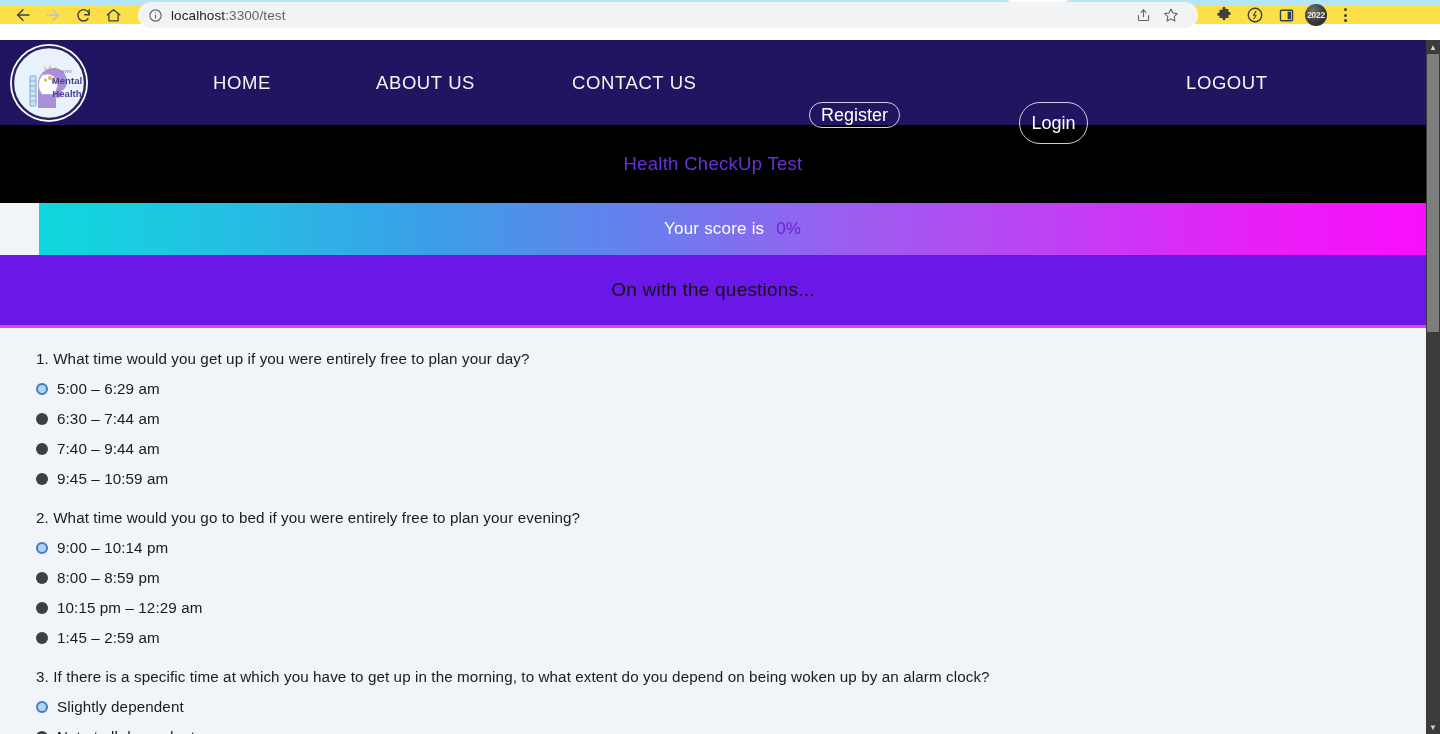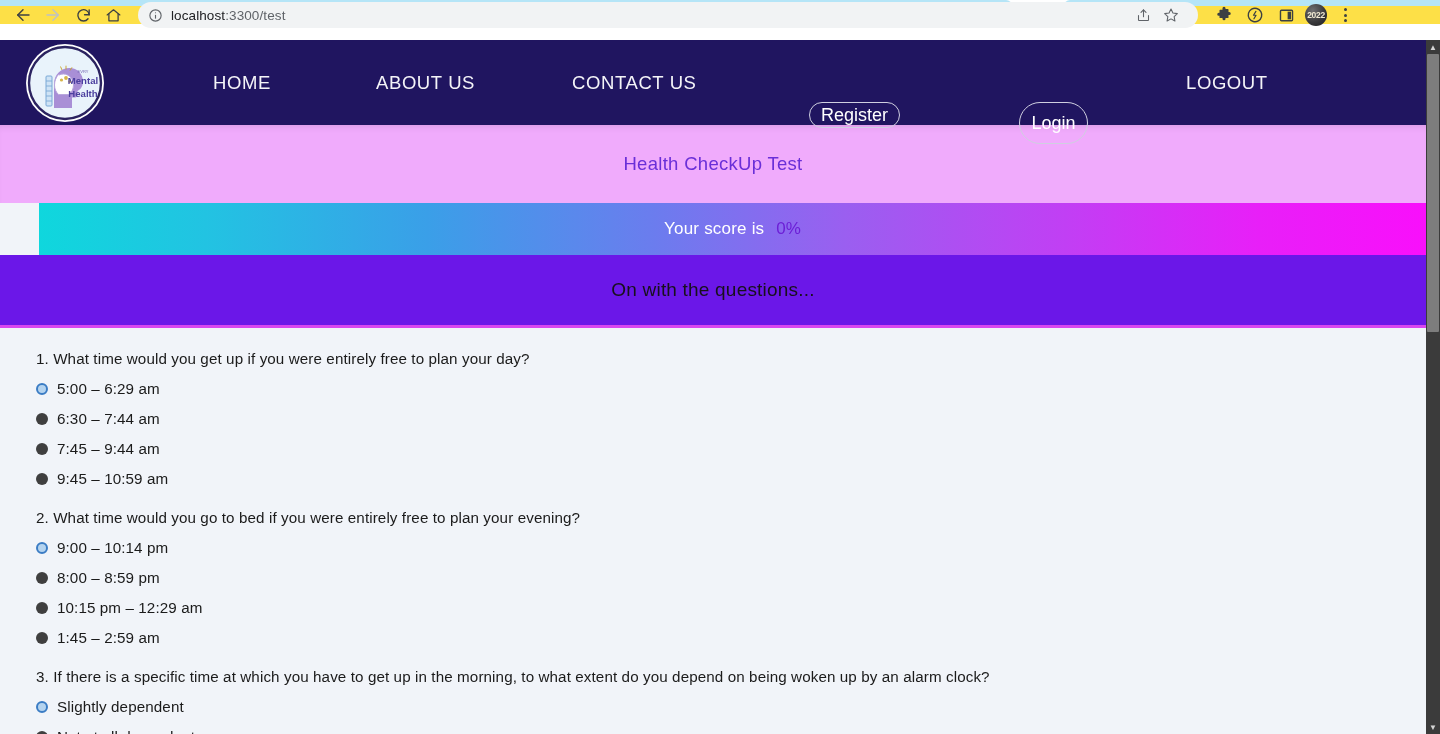--- a/index.html
+++ b/index.html
@@ -115,21 +115,21 @@
 
   
   .site-header {
     height: 85px;
     background: #201560;
     display: flex; align-items: center;
     position: relative;
   }
   .logo {
     position: absolute;
-    left: 26px; top: 4px;
+    left: 10px; top: 4px;
     width: 78px; height: 78px;
     border-radius: 50%;
     background: #ffffff;
     display: flex; align-items: center; justify-content: center;
     overflow: hidden;
   }
   .logo svg { display: block; }
   .nav-link {
     color: #f4f4f8;
     font-size: 18.5px;
@@ -151,21 +151,21 @@
     display: flex; align-items: center; justify-content: center;
     cursor: pointer;
     font-family: "Liberation Sans", sans-serif;
   }
   .btn-register { left: 809px; top: 62px; width: 91px; height: 26px; }
   .btn-login    { left: 1019px; top: 62px; width: 69px; height: 42px; }
 
   
   .title-band {
     height: 78px;
-    background: #f0abfc;
+    background: #000000;
     display: flex; align-items: center; justify-content: center;
     box-shadow: inset 0 6px 8px -6px rgba(0,0,0,.14);
   }
   .title-band .title {
     color: #6a2fd8;
     font-size: 18.5px;
     letter-spacing: .3px;
   }
 
   
@@ -407,21 +407,21 @@
         <label class="option-row">
           <span class="radio focused"></span>
           <span class="option-label">5:00 – 6:29 am</span>
         </label>
         <label class="option-row">
           <span class="radio"></span>
           <span class="option-label">6:30 – 7:44 am</span>
         </label>
         <label class="option-row">
           <span class="radio"></span>
-          <span class="option-label">7:45 – 9:44 am</span>
+          <span class="option-label">7:40 – 9:44 am</span>
         </label>
         <label class="option-row">
           <span class="radio"></span>
           <span class="option-label">9:45 – 10:59 am</span>
         </label>
       </div>
       <div class="question-block">
         <div class="question-text">2. What time would you go to bed if you were entirely free to plan your evening?</div>
         <label class="option-row">
           <span class="radio focused"></span>

